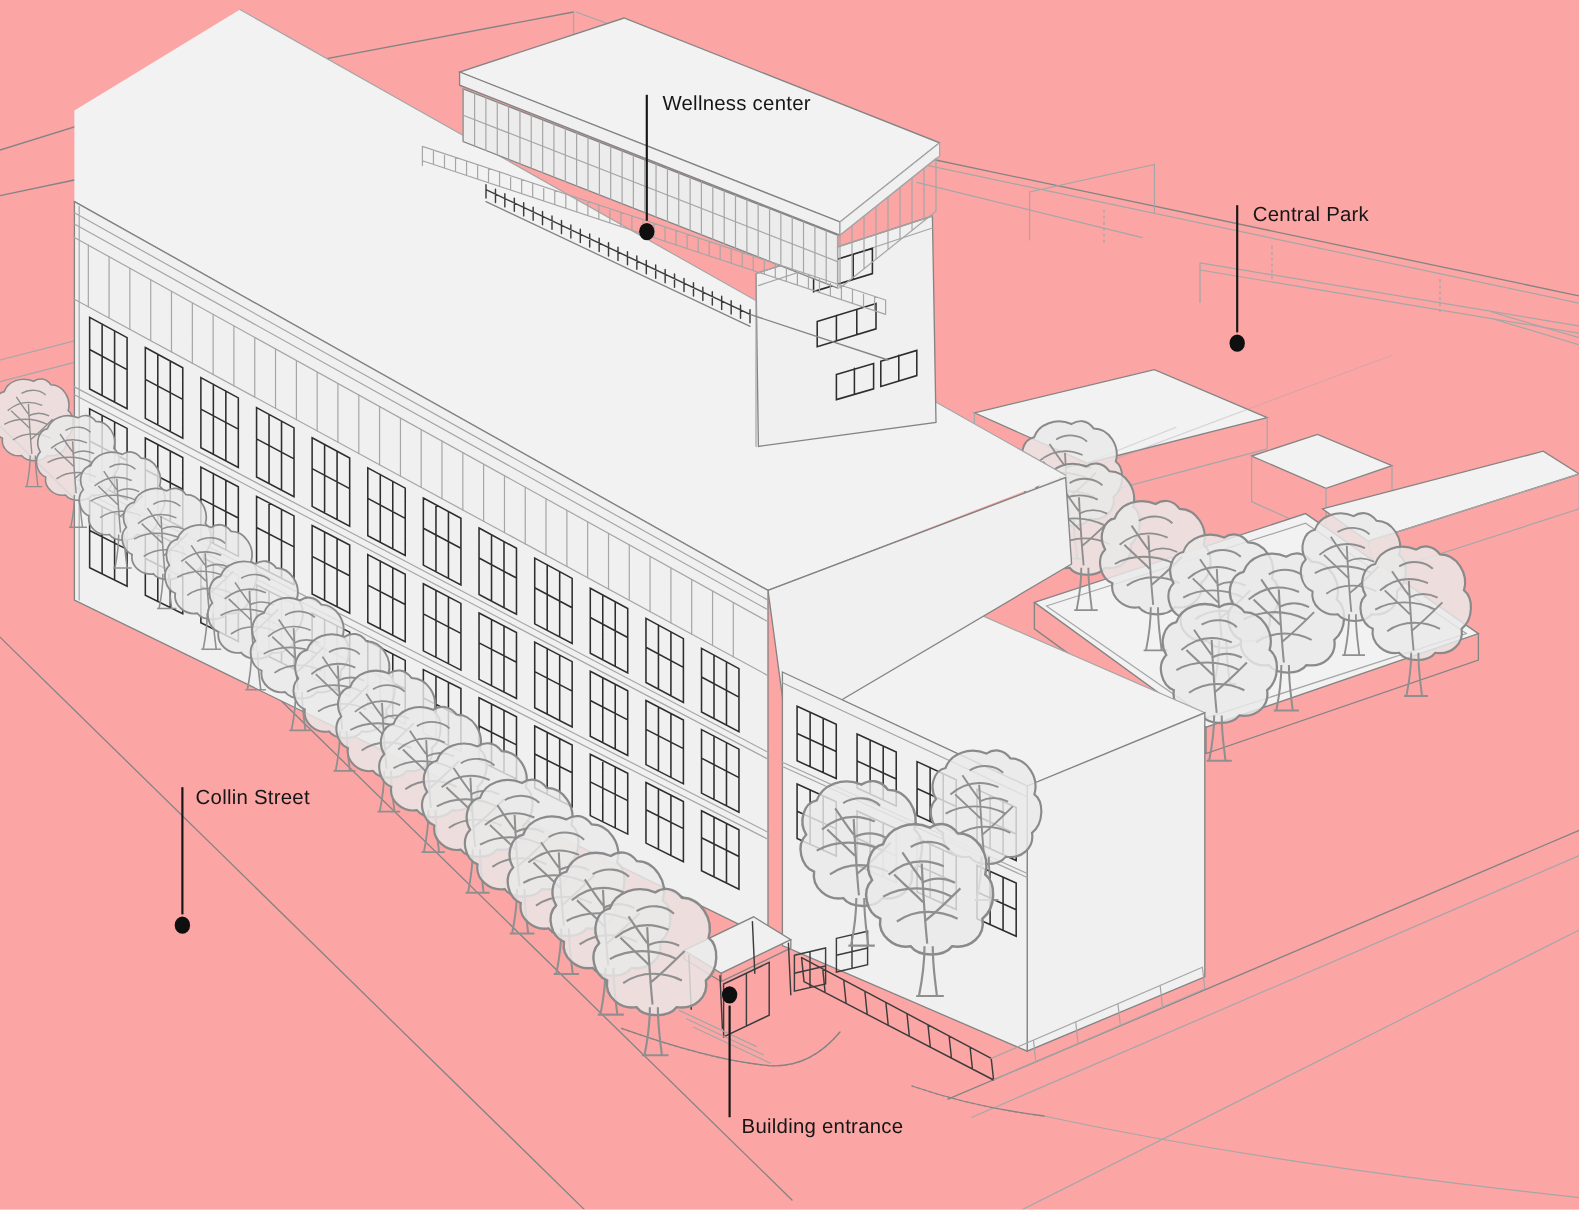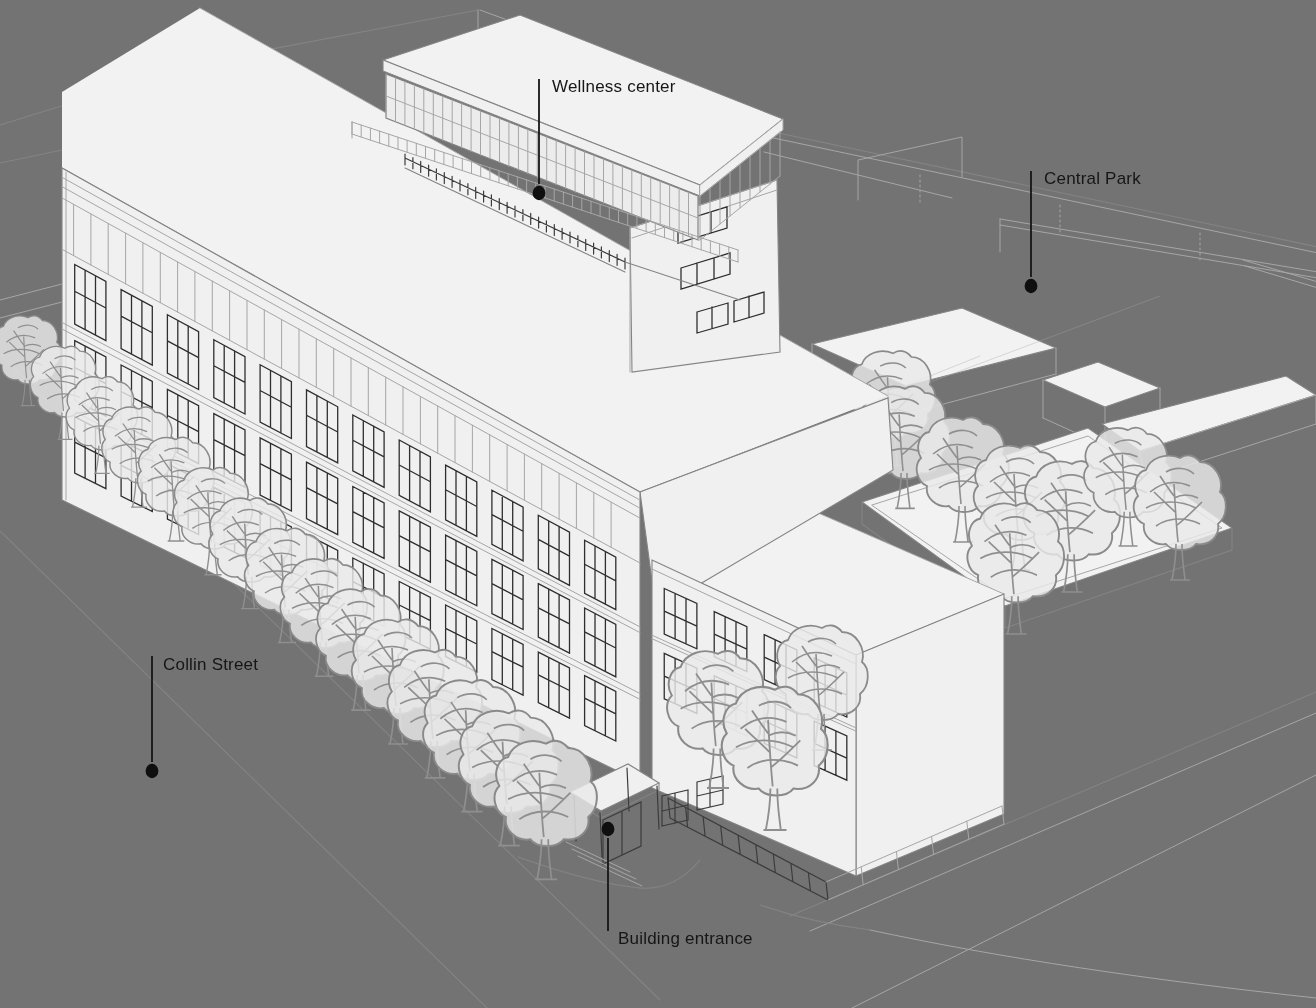--- a/index.html
+++ b/index.html
@@ -1,16 +1,16 @@
 <!DOCTYPE html>
 <html><head>
 <meta charset="utf-8">
 <style>
   html,body{margin:0;padding:0;background:#e9e9e9;width:1316px;height:1008px;overflow:hidden}
-  #stage{position:relative;width:1316px;height:1008px;background:#737373}
+  #stage{position:relative;width:1316px;height:1008px;background:#fca5a5}
   svg{display:block}
   .sl{stroke:#a6a6a6;fill:none;stroke-width:1;stroke-linecap:round}
   .sm{stroke:#848484;fill:none;stroke-width:1.1;stroke-linecap:round}
   .sd{stroke:#3c3c3c;fill:none;stroke-width:1.2;stroke-linecap:round}
   .sxd{stroke:#2e2e2e;fill:none;stroke-width:1.3;stroke-linecap:round}
   .fw{fill:#f0f0f0}
   .fr{fill:#f2f2f2}
   .fgl{fill:#ececec}
   .faint{opacity:.38}
   .tre{stroke:#8f8f8f;fill:none;stroke-width:1.6}

